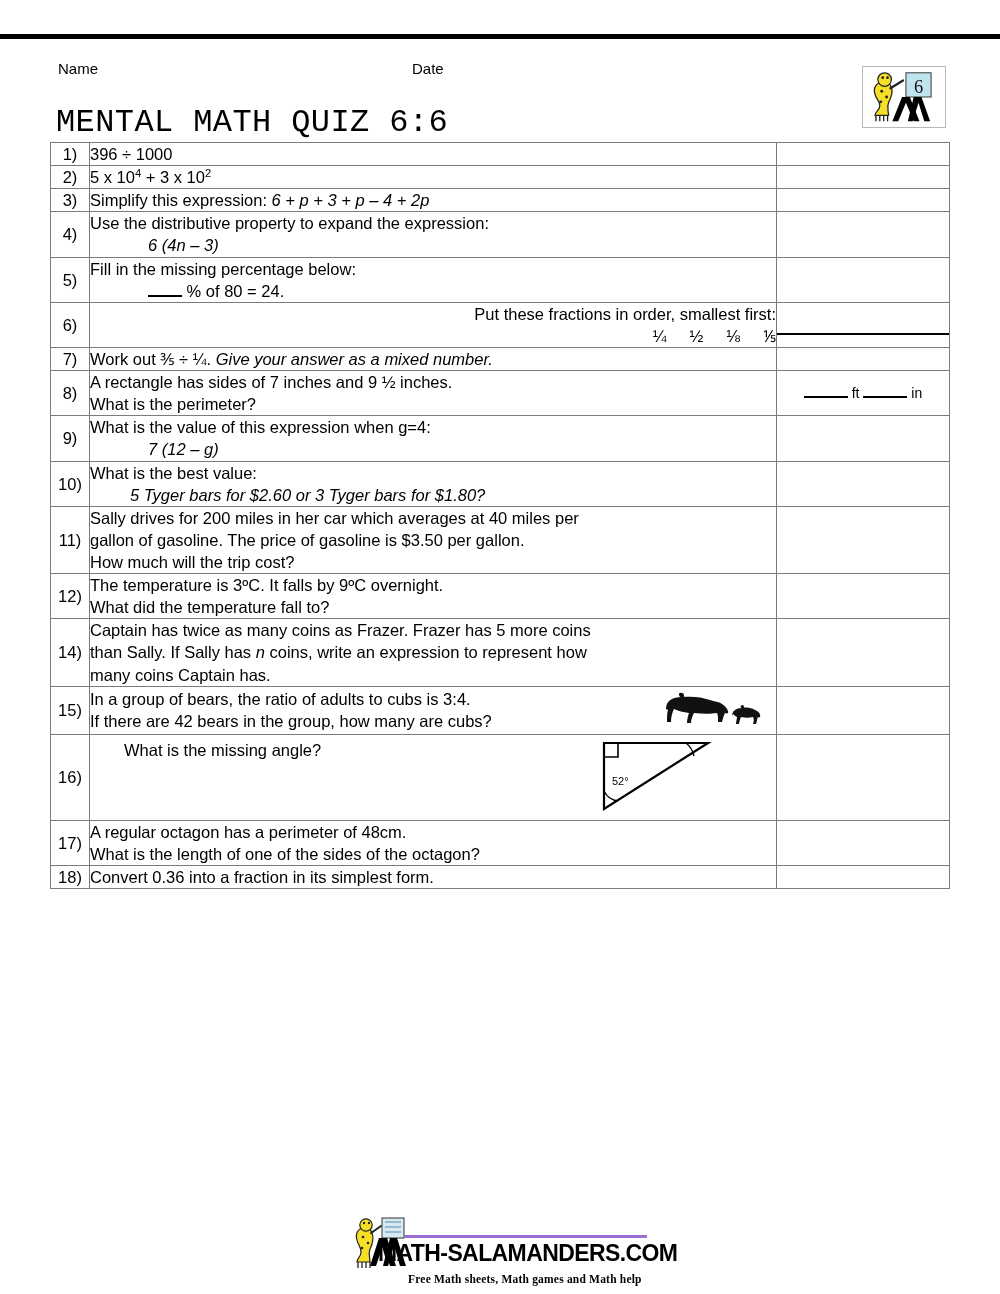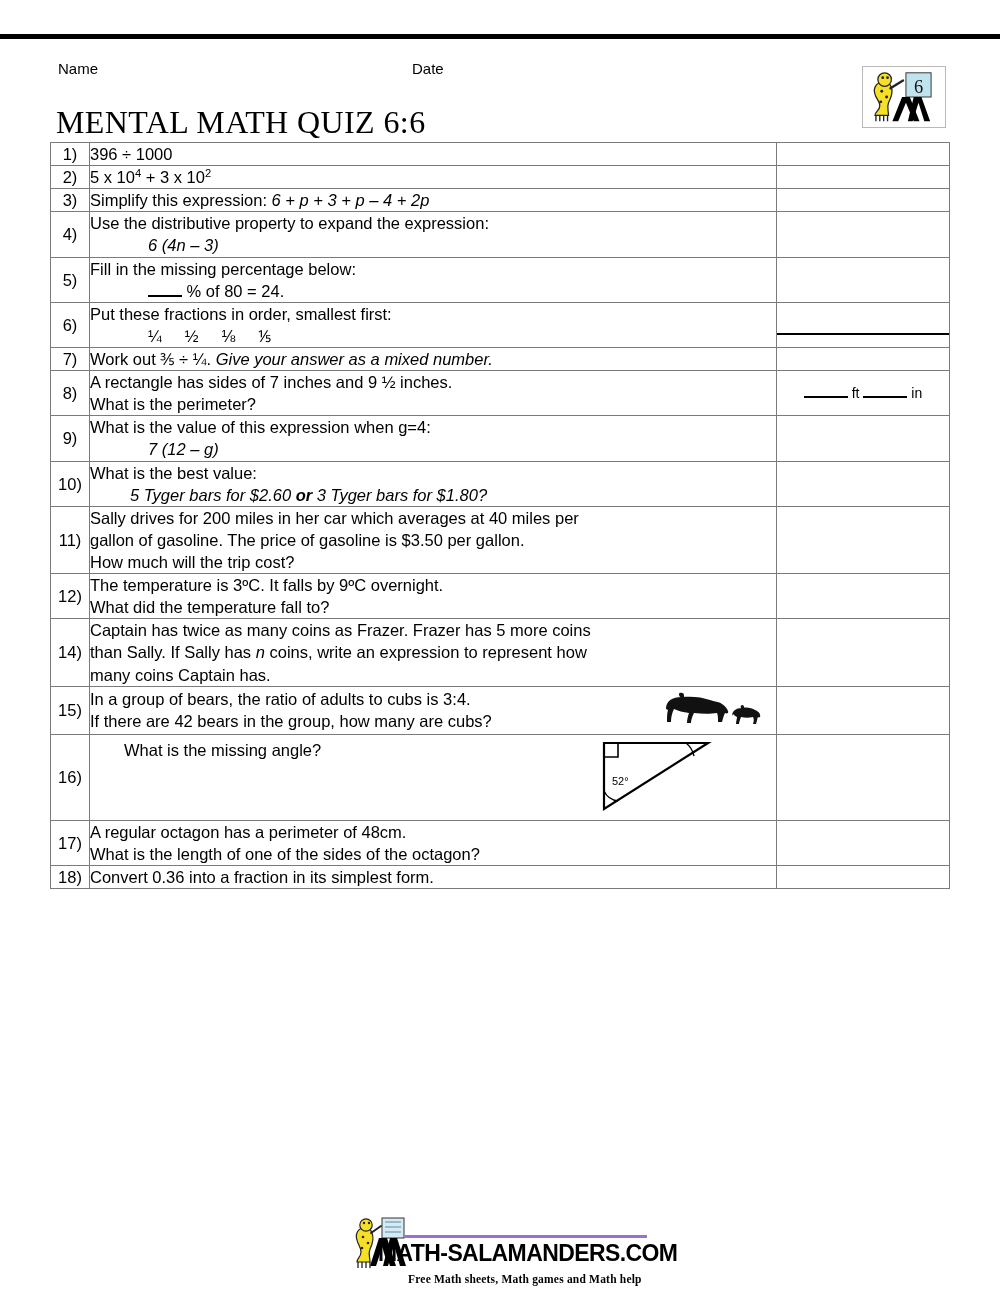--- a/index.html
+++ b/index.html
@@ -36,21 +36,21 @@
   #date-label {
     position: absolute;
     left: 412px;
     top: 60px;
     font-size: 15px;
   }
   #quiz-title {
     position: absolute;
     left: 56px;
     top: 104px;
-    font-family: Liberation Serif, serif;
+    font-family: Liberation Mono, monospace;
     font-size: 32px;
     letter-spacing: 0.4px;
     white-space: nowrap;
   }
 
   
   #header-logo {
     position: absolute;
     left: 862px;
     top: 66px;
@@ -96,21 +96,21 @@
   }
   .indent {
     display: block;
     padding-left: 58px;
   }
   .indent-sm {
     display: block;
     padding-left: 40px;
   }
   i, .i { font-style: italic; }
-  .b { font-weight: bold; }
+  .b { font-weight: normal; }
   sup { font-size: 0.68em; vertical-align: super; line-height: 0; }
 
   
   .blank {
     display: inline-block;
     border-bottom: 2px solid #000;
     vertical-align: baseline;
   }
   .blank-short { width: 34px; }
   .blank-ft { width: 44px; }
@@ -265,21 +265,21 @@
       <td class="num-cell">5)</td>
       <td class="q-cell">
         <span>Fill in the missing percentage below:</span>
         <span class="indent"><span class="blank blank-short"></span><span> % of 80 = 24.</span></span>
       </td>
       <td class="ans-cell"></td>
     </tr>
 
     <tr>
       <td class="num-cell">6)</td>
-      <td class="q-cell" style="width:550px;">
+      <td class="q-cell" style="width:550px;text-align:right;">
         <span>Put these fractions in order, smallest first:</span>
         <span class="indent">
           <span>¼</span>&nbsp;&nbsp;&nbsp;&nbsp;
           <span>½</span>&nbsp;&nbsp;&nbsp;&nbsp;
           <span>⅛</span>&nbsp;&nbsp;&nbsp;&nbsp;
           <span>⅕</span>
         </span>
       </td>
       <td class="ans-cell-wide">
         <div class="ans-blanks">

